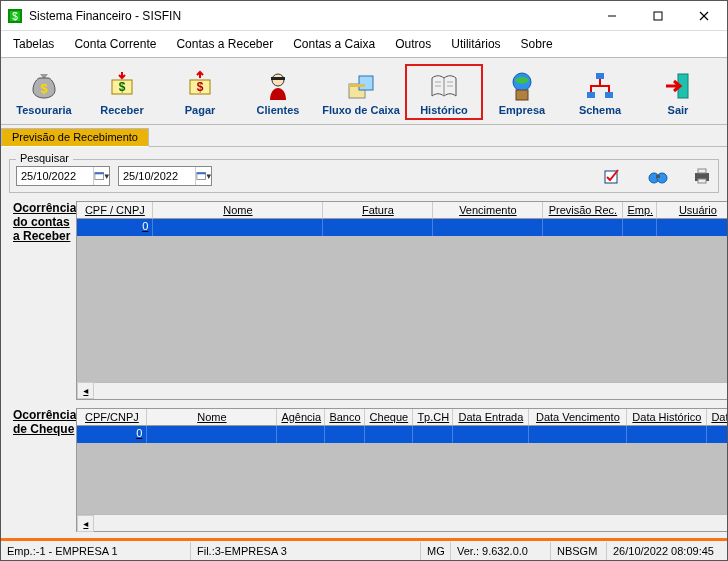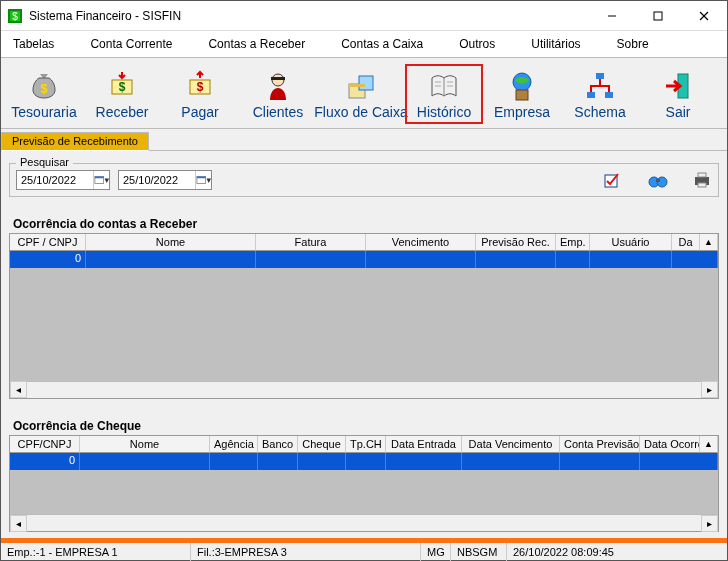--- a/index.html
+++ b/index.html
@@ -36,21 +36,21 @@
   .titlebar .title { flex: 1; font-size: 12px; color: #000; }
   .win-controls { display: flex; height: 100%; }
   .win-btn {
     width: 46px; height: 100%;
     display: flex; align-items: center; justify-content: center;
     font-size: 11px;
   }
   
   .menubar {
     display: flex;
-    gap: 28px;
+    gap: 12px;
     padding: 4px 8px;
     background: #fff;
     border-bottom: 1px solid #bbb;
   }
   .menubar .menu-item { padding: 2px 4px; }
   
   .toolbar {
     background: #f0f0f0;
     border-bottom: 1px solid #bbb;
     display: flex;
@@ -63,24 +63,25 @@
     flex-direction: column;
     align-items: center;
     gap: 2px;
     padding: 4px 2px 2px 2px;
     border: 2px solid transparent;
   }
   .tool-btn.highlighted {
     border: 2px solid #e11919;
   }
   .tool-label {
-    font-size: 14px;
+    font-size: 11px;
     color: #084084;
     text-align: right;
     white-space: nowrap;
+    font-weight: bold;
   }
   .tool-icon { width: 32px; height: 32px; }
   
   .tabstrip {
     display: flex;
     background: #f0f0f0;
     border-bottom: 1px solid #bbb;
     padding-top: 2px;
     height: 22px;
   }
@@ -135,23 +136,24 @@
     width: 16px; height: 18px;
     border-left: 1px solid #ccc;
     display: flex; align-items: center; justify-content: center;
     font-size: 9px;
     color: #333;
   }
   .right-icons { margin-left: auto; display: flex; gap: 24px; align-items: center; }
   .right-icons .ico { width: 20px; height: 20px; display: flex; align-items: center; justify-content: center; }
   
   .grid-group {
-    margin-top: 20px;
-    display: flex;
-    flex-direction: column;
+    margin-top: 8px;
+    display: flex;
+    flex-direction: row;
+    text-decoration: underline;
   }
   .grid-title { font-weight: bold; font-size: 12px; margin-bottom: 2px; padding-left: 4px; }
   .grid {
     border: 1px solid #999;
     background: #14b8a6;
     display: flex;
     flex-direction: column;
   }
   .grid-header {
     display: flex;
@@ -201,21 +203,21 @@
     width: 17px; height: 17px;
     display: flex; align-items: center; justify-content: center;
     font-size: 10px;
     background: #f0f0f0;
     border: 1px solid #ccc;
   }
   .hscroll .track { flex: 1; }
   
   .statusbar {
     display: flex;
-    border-top: 5px solid #f97316;
+    border-top: 3px solid #f97316;
     background: #f0f0f0;
     height: 22px;
     align-items: center;
     font-size: 11px;
   }
   .statusbar .cell {
     padding: 3px 6px;
     border-right: 1px solid #ccc;
     white-space: nowrap;
   }
@@ -449,21 +451,21 @@
       <div class="grid" style="flex:1">
         <div class="grid-header">
           <div class="col" style="width:70px">CPF/CNPJ</div>
           <div class="col" style="width:130px">Nome</div>
           <div class="col" style="width:48px">Agência</div>
           <div class="col" style="width:40px">Banco</div>
           <div class="col" style="width:48px">Cheque</div>
           <div class="col" style="width:40px">Tp.CH</div>
           <div class="col" style="width:76px">Data Entrada</div>
           <div class="col" style="width:98px">Data Vencimento</div>
-          <div class="col" style="width:80px">Conta Previsão</div>
+          <div class="col" style="width:80px">Data Histórico</div>
           <div class="col" style="flex:1">Data Ocorrê</div>
           <div class="col-last">▲</div>
         </div>
         <div class="grid-body" style="min-height:50px">
           <div class="grid-row">
             <div class="cell" style="width:70px">0</div>
             <div class="cell" style="width:130px"></div>
             <div class="cell" style="width:48px"></div>
             <div class="cell" style="width:40px"></div>
             <div class="cell" style="width:48px"></div>
@@ -481,17 +483,18 @@
         </div>
       </div>
     </div>
 
   </div>
 
   <div class="statusbar">
     <div class="cell" style="width:190px">Emp.:-1 - EMPRESA 1</div>
     <div class="cell" style="width:230px">Fil.:3-EMPRESA 3</div>
     <div class="cell" style="width:30px">MG</div>
+    <div class="cell" style="width:100px">Ver.: 9.632.0.0</div>
     <div class="cell" style="width:56px">NBSGM</div>
     <div class="cell" style="flex:1;border-right:none">26/10/2022 08:09:45</div>
   </div>
 
 </div>
 
 </body></html>

